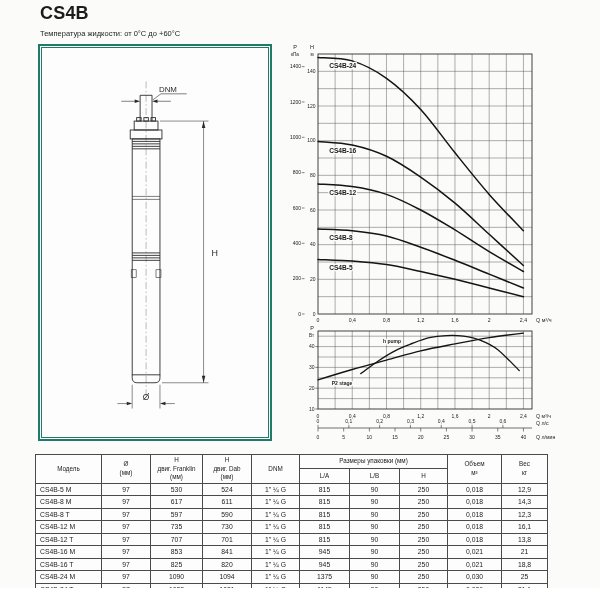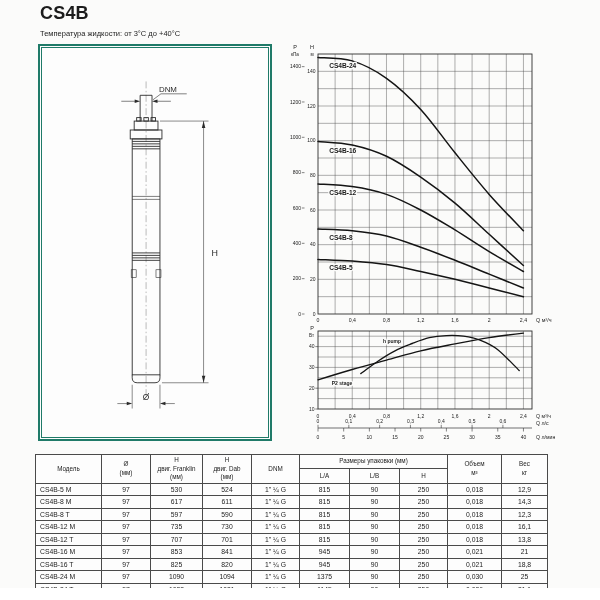--- a/index.html
+++ b/index.html
@@ -18,21 +18,21 @@
   table.specs td{font-size:6.8px;text-align:center;height:11.5px;padding:0 2px;}
   table.specs td.model{text-align:left;padding-left:4px;}
   svg text{font-family:"Liberation Sans",sans-serif;}
 </style>
 </head>
 <body>
 
 <div class="page">
 
   <div class="title">CS4B</div>
-  <div class="subtitle">Температура жидкости: от 3°C до +40°C</div>
+  <div class="subtitle">Температура жидкости: от 0°C до +60°C</div>
 
   <div class="drawing-box">
     <div class="drawing-inner">
       <svg viewBox="0 0 228 389">
         <g>
           <line x1="105" y1="32" x2="105" y2="352" stroke="#777" stroke-width="0.5" stroke-dasharray="7 2.5 1.5 2.5"></line>
         </g>
         <g fill="none" stroke="#2b2b2b" stroke-width="0.9">
           <line x1="99" y1="46" x2="99" y2="72"></line>
           <line x1="111" y1="46" x2="111" y2="72"></line>

